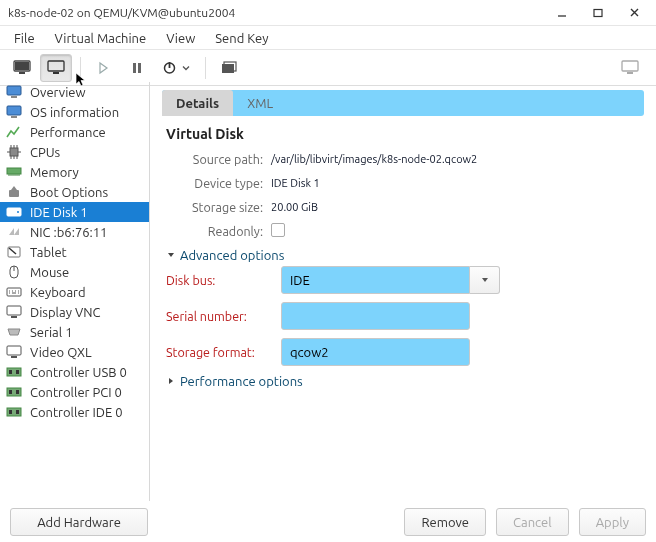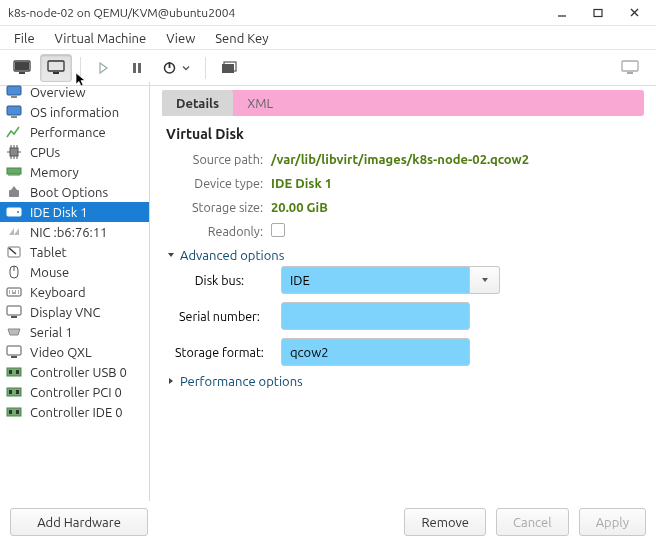--- a/index.html
+++ b/index.html
@@ -26,33 +26,33 @@
 
 .split { position: absolute; top: 82px; left: 0; right: 0; bottom: 41px; display: flex; }
 .sidebar { width: 150px; border-right: 1px solid #d8d8d8; display: flex; flex-direction: column; }
 .sidelist { flex: 1; overflow: auto; }
 .sideitem { display: flex; align-items: center; height: 20px; padding: 0 6px; gap: 8px; color: #333; }
 .sideitem .icn { width: 16px; height: 16px; display:flex; align-items:center; justify-content:center; }
 .sideitem.sel { background: #1a7fd4; color: #fff; }
 .sideitem.sel .icn { color:#fff; }
 
 .content { flex: 1; display: flex; flex-direction: column; padding: 8px 12px 8px 12px; }
-.tabs { display: flex; background: #f9a8d4; border-radius: 3px; }
+.tabs { display: flex; background: #7dd3fc; border-radius: 3px; }
 .tab { padding: 6px 14px; color: #666; }
 .tab.active { background: #d6d6d6; border-radius: 3px 3px 0 0; font-weight: 600; color: #333; }
 .pane { padding: 10px 4px; }
 .pane h3 { font-size: 14px; font-weight: 700; margin-bottom: 6px; color: #222; }
 .kv { display: flex; align-items: center; min-height: 22px; margin-bottom: 2px; }
 .kv .k { width: 105px; text-align: right; color: #666; padding-right: 8px; font-size: 12.5px; }
-.kv .v { color: #4d7c0f; font-size: 13px; font-weight: bold; }
+.kv .v { color: #0f172a; font-size: 11px; }
 .chk { width: 14px; height: 14px; border: 1px solid #aaa; border-radius: 2px; background: #fff; display:inline-block; }
 .disclose { display: flex; align-items: center; gap: 4px; color: #0c4a6e; margin: 6px 0 4px 0; font-size: 13px; }
 .disclose .tri { display:inline-block; }
 .formrow { display: flex; align-items: center; margin-bottom: 8px; }
-.formrow .lab { width: 115px; text-align: center; color: #000000; padding-right: 8px; font-size: 12.5px; }
+.formrow .lab { width: 115px; text-align: left; color: #b91c1c; padding-right: 8px; font-size: 12.5px; }
 .textin { flex: 0 0 160px; height: 28px; border: 1px solid #c8c8c8; border-radius: 3px; padding: 0 8px; background: #7dd3fc; outline: none; }
 .combo { display: flex; align-items: center; }
 .combo .textin { border-top-right-radius: 0; border-bottom-right-radius: 0; flex: 0 0 130px; }
 .combo .cbtn { width: 30px; height: 28px; border: 1px solid #c8c8c8; border-left: none; border-radius: 0 3px 3px 0; background: linear-gradient(#fcfcfc,#efefef); display:flex; align-items:center; justify-content:center; }
 
 
 .footer { position: absolute; left: 0; right: 0; bottom: 0; height: 40px; display: flex; align-items: center; padding: 0 10px; }
 .btn { height: 28px; padding: 0 16px; border: 1px solid #c9c9c9; border-radius: 3px; background: linear-gradient(#fcfcfc,#f0f0f0); color: #333; display:flex; align-items:center; }
 .btn:disabled, .btn.disabled { color: #aaa; }
 .spacer-f { flex: 1; }

